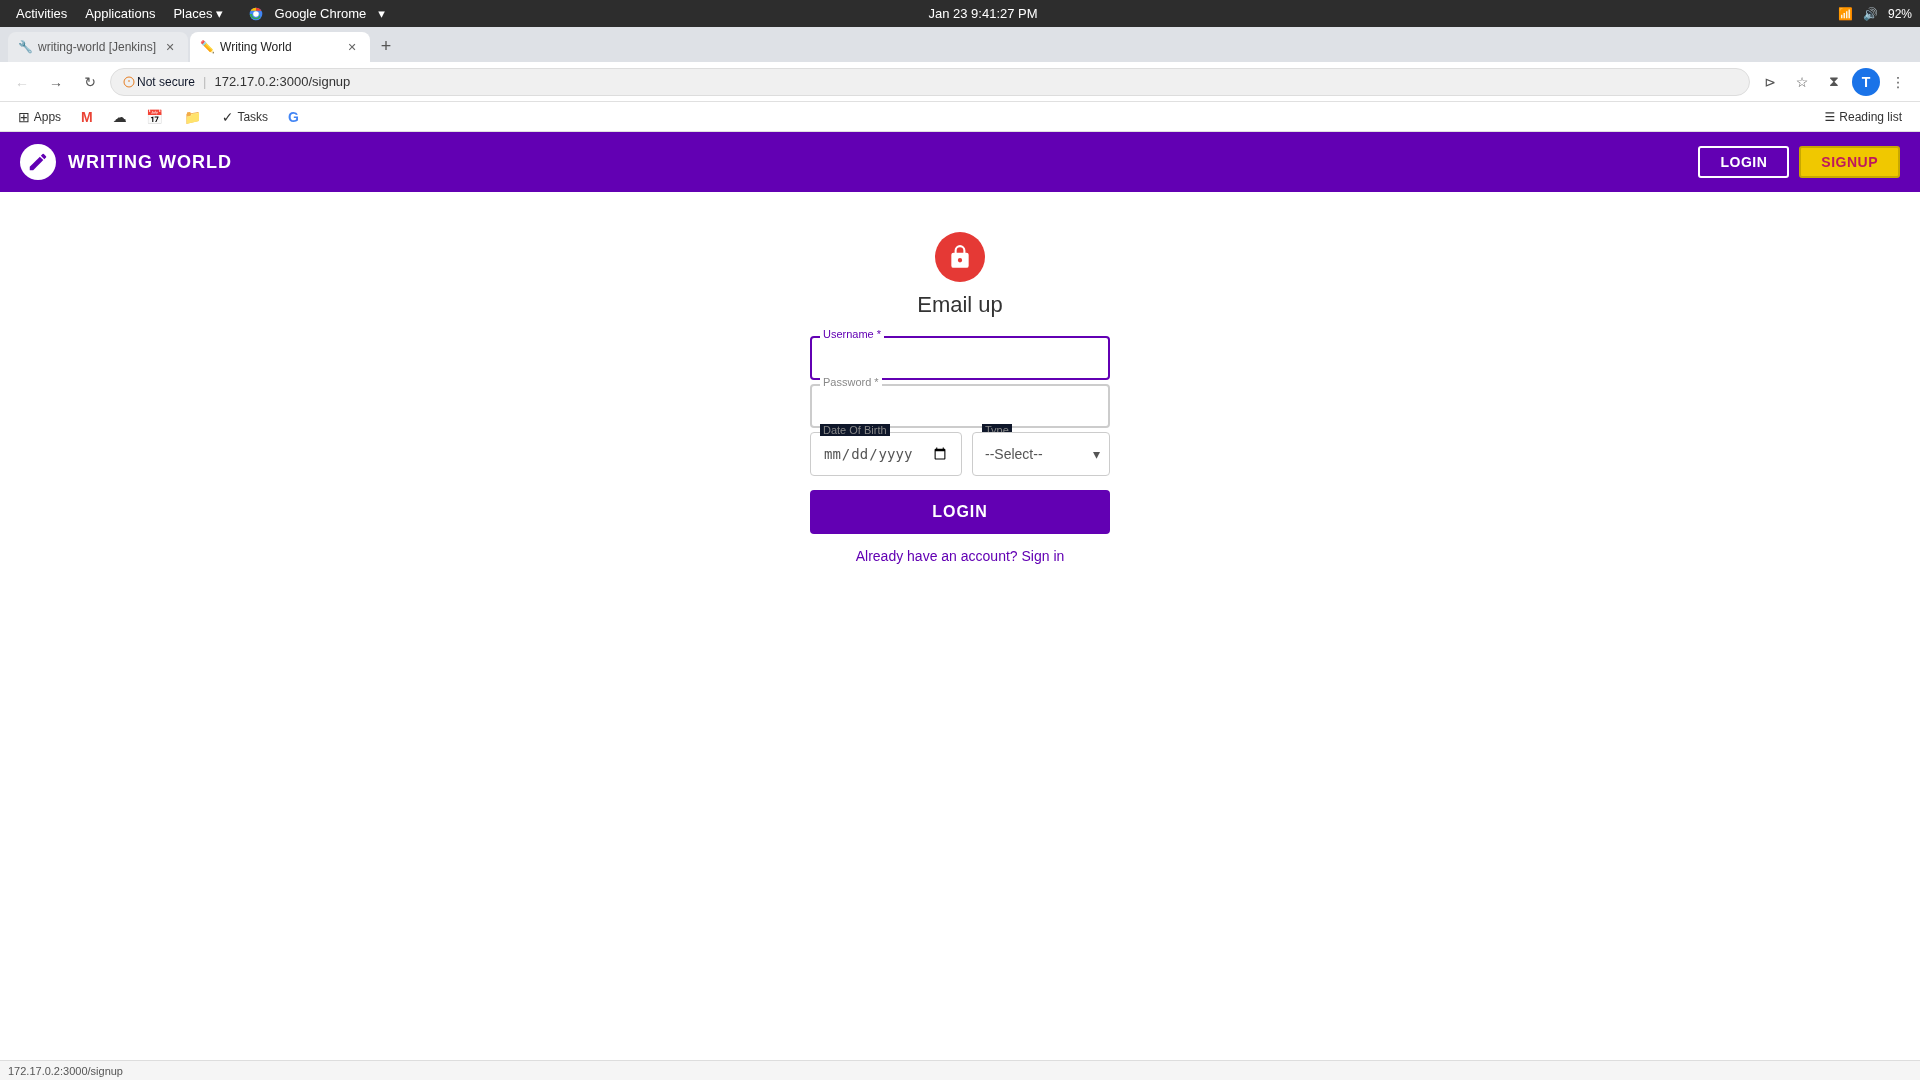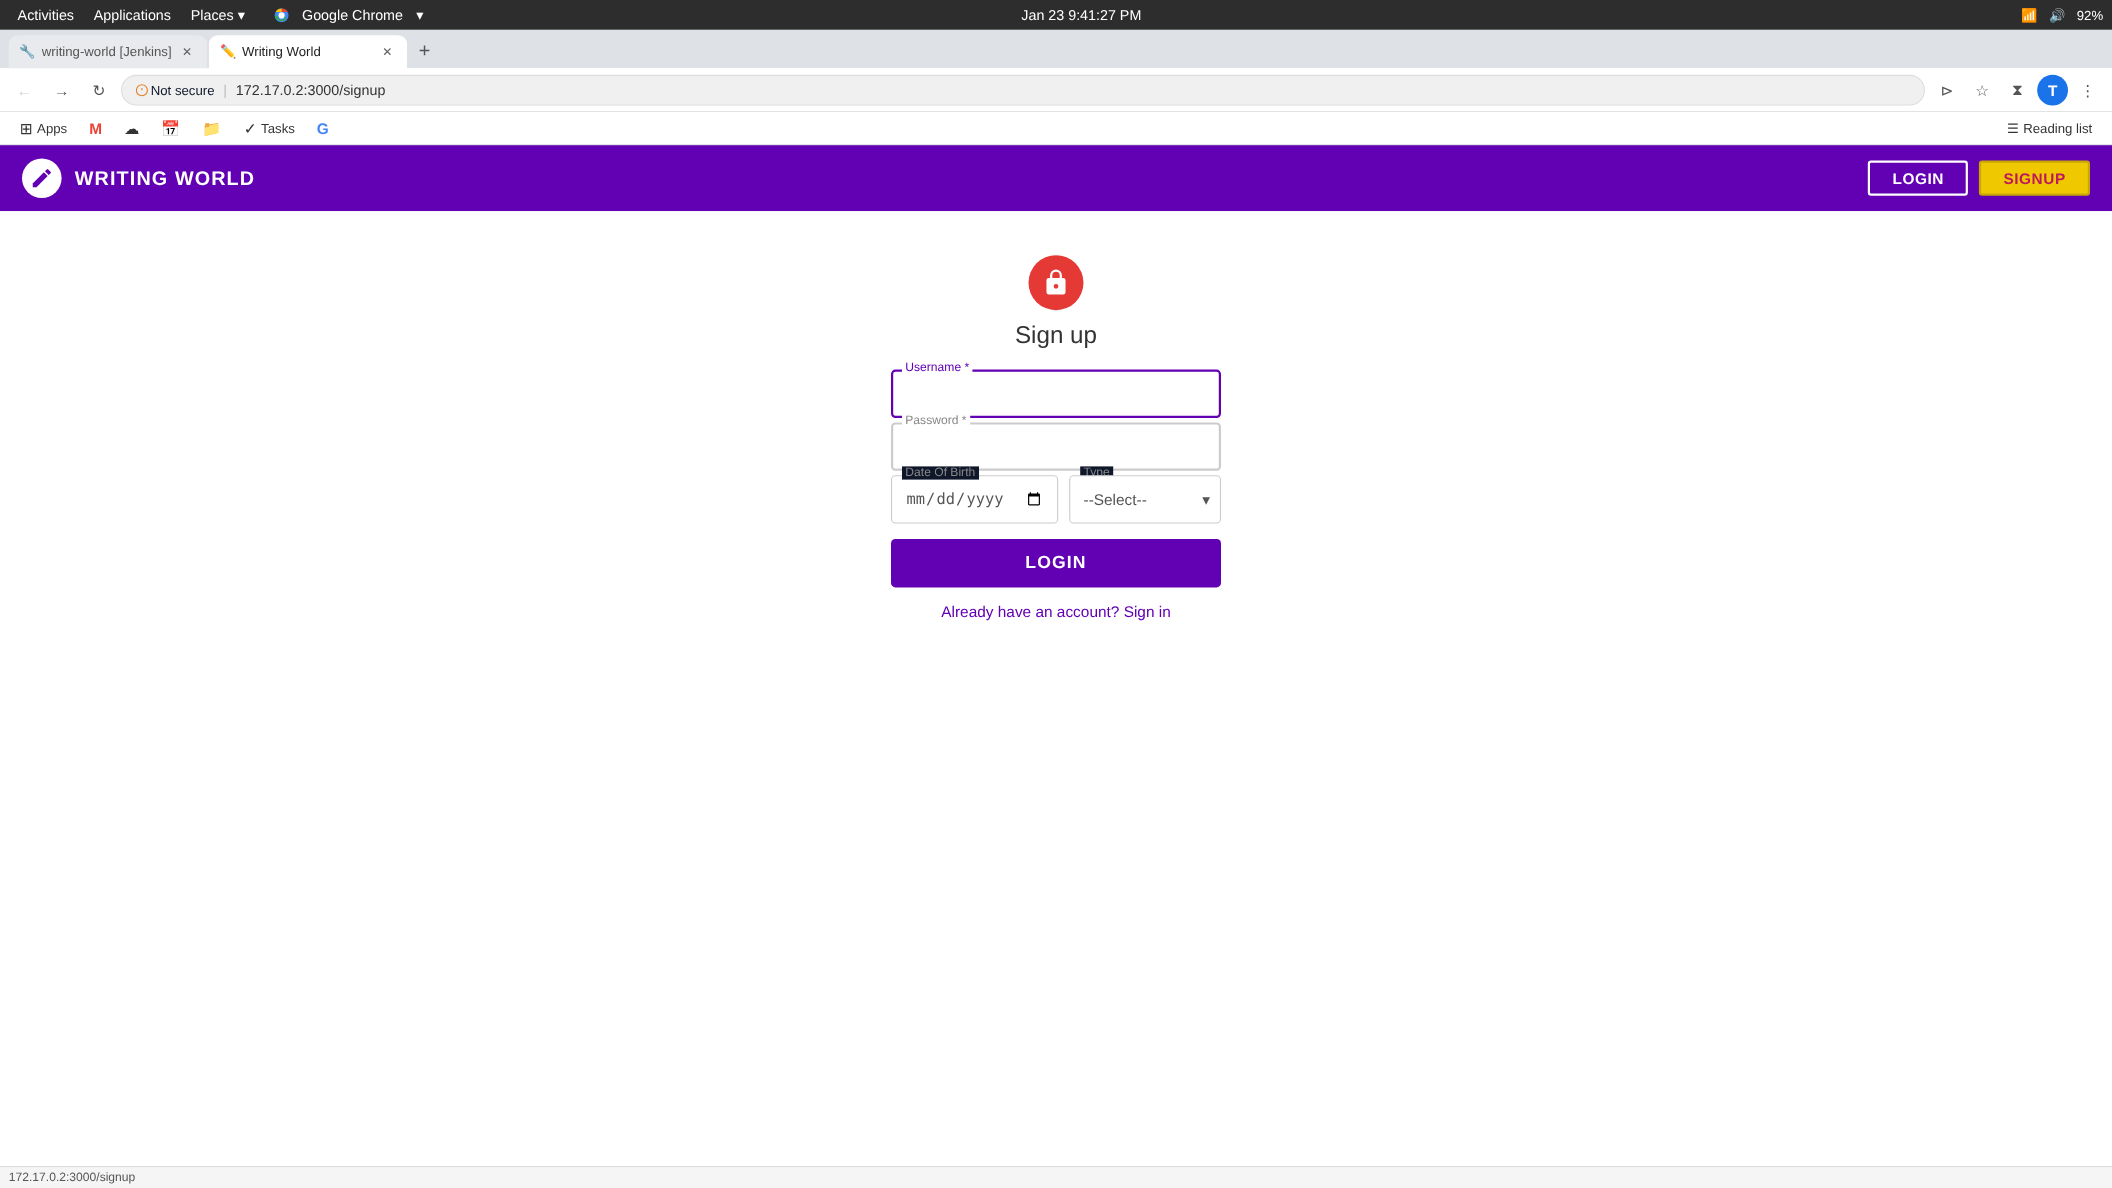--- a/index.html
+++ b/index.html
@@ -465,21 +465,21 @@
 
     <div class="page-content">
       <div class="signup-card">
 
         <div class="signup-icon">
           <svg viewBox="0 0 24 24" fill="white" width="26" height="26">
             <path d="M18 8h-1V6A5 5 0 0 0 7 6v2H6a2 2 0 0 0-2 2v10a2 2 0 0 0 2 2h12a2 2 0 0 0 2-2V10a2 2 0 0 0-2-2zm-6 9a2 2 0 1 1 0-4 2 2 0 0 1 0 4zm3.1-9H8.9V6a3.1 3.1 0 0 1 6.2 0v2z"></path>
           </svg>
         </div>
 
-        <h2 class="signup-title">Sign up</h2>
+        <h2 class="signup-title">Email up</h2>
 
         <div class="form-field">
           <input type="text" class="active-field" style="border: 2px solid rgb(98, 0, 179);">
           <label>Username *</label>
         </div>
 
 
         <div class="form-field">
           <input type="password" style="">
           <label class="inactive">Password *</label>

